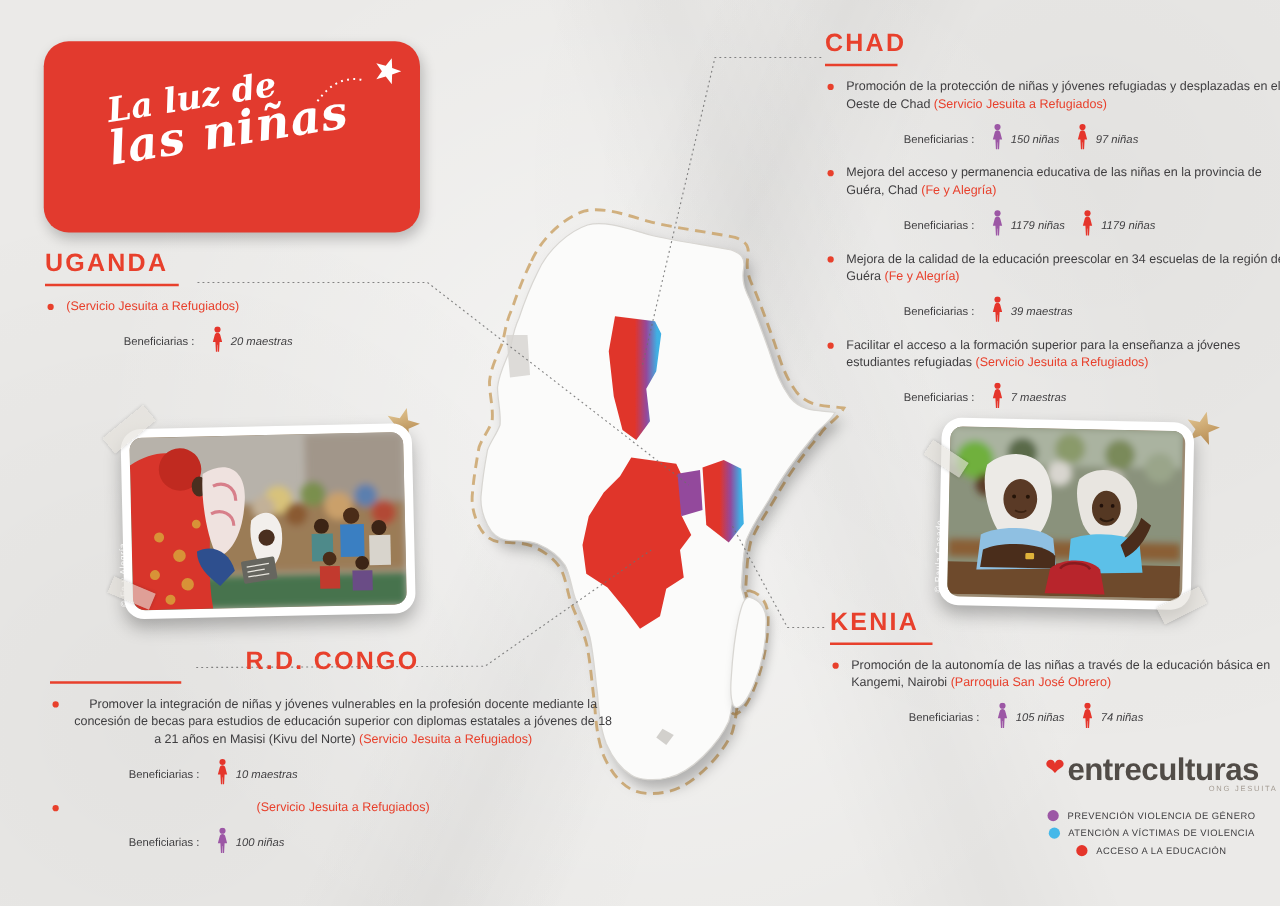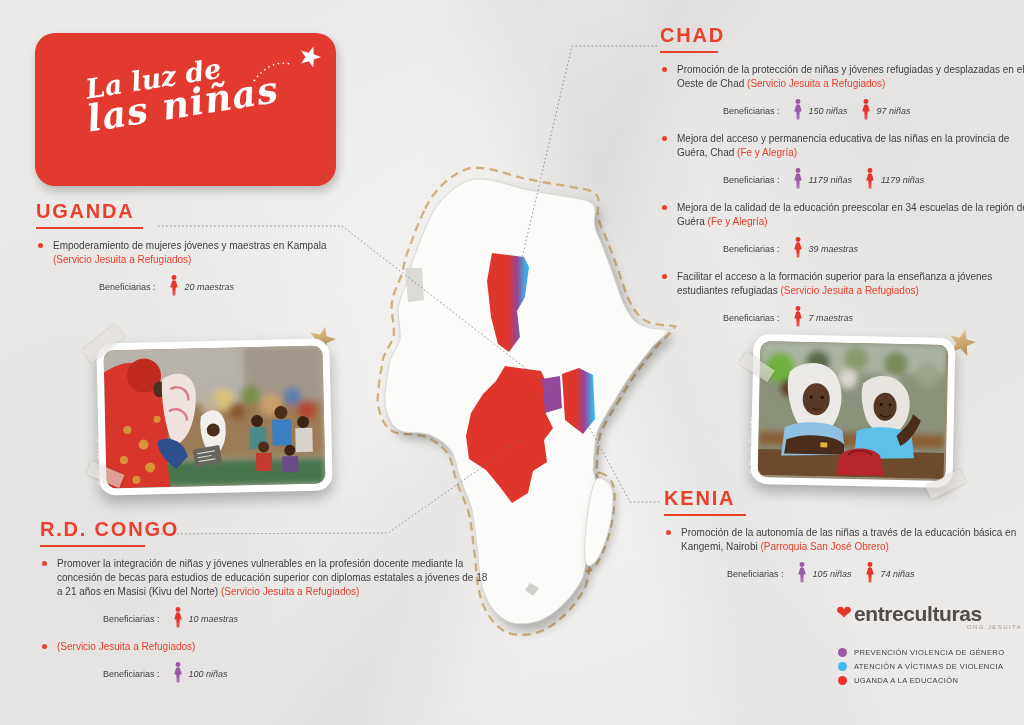--- a/index.html
+++ b/index.html
@@ -62,21 +62,21 @@
   .wicon.purple path,.wicon.purple circle{fill:#9c57a5;}
   .wicon.red path,.wicon.red circle{fill:#e5352b;}
   .count{font-size:9px;color:#3f3e40;font-style:italic;}
 
   #sec-uganda{left:36px;top:200px;width:390px;}
   #sec-uganda .rule{width:107px;}
   #sec-chad{left:660px;top:24px;width:368px;}
   #sec-chad .rule{width:58px;}
   #sec-kenia{left:664px;top:487px;width:362px;}
   #sec-kenia .rule{width:82px;}
-  #sec-congo{left:40px;top:518px;width:452px;}
+  #sec-congo{left:40px;top:518px;width:452px;text-align:center;}
   #sec-congo .rule{width:105px;}
 
   
   .photo{
     position:absolute;z-index:3;background:#fff;border-radius:16px;padding:7px;
     box-shadow:0 7px 14px rgba(0,0,0,.28);
   }
   .photo .scene{width:100%;height:100%;border-radius:10px;overflow:hidden;position:relative;background:#9b8a72;}
   .photo .scene svg{display:block;}
   #photo-left{left:98px;top:341px;width:219px;height:138px;transform:rotate(-1.3deg);}
@@ -87,24 +87,24 @@
   }
   .tape{
     position:absolute;background:rgba(228,225,218,.62);
     box-shadow:0 0 3px rgba(0,0,0,.18);z-index:2;
   }
 
   
   .brand{position:absolute;left:836px;top:602px;width:190px;z-index:2;}
   .brand-row{display:flex;align-items:center;gap:2px;}
   .heart{color:#e5352b;font-size:19px;line-height:1;transform:translateY(-2px);}
-  .brand-name{font-size:21px;font-weight:700;color:#514c47;letter-spacing:-.4px;}
+  .brand-name{font-size:25px;font-weight:700;color:#514c47;letter-spacing:-.4px;}
   .tagline{font-size:6px;color:#a49c93;letter-spacing:1.4px;text-align:right;margin-top:-2px;padding-right:4px;}
   .legend{position:absolute;left:838px;top:648px;z-index:2;}
-  .lrow{display:flex;align-items:center;gap:7px;margin-bottom:5px;}
+  .lrow{display:flex;align-items:center;gap:7px;margin-bottom:5px;justify-content:center;}
   .dot{width:9px;height:9px;border-radius:50%;flex:none;}
   .dot-purple{background:#9c57a5;}
   .dot-blue{background:#45b8e9;}
   .dot-red{background:#e5352b;}
   .llabel{font-size:7.5px;letter-spacing:.4px;color:#3f3e40;}
 </style>
 </head>
 <body>
 
 <div class="paper"></div>
@@ -180,21 +180,20 @@
       <path d="M0,-11 L2.7,-3.7 L10.5,-3.4 L4.3,1.3 L6.5,8.9 L0,4.4 L-6.5,8.9 L-4.3,1.3 L-10.5,-3.4 L-2.7,-3.7 Z" fill="#ffffff"></path>
     </g>
   </svg>
 </div>
 
 <div class="sec" id="sec-uganda">
   <h2>UGANDA</h2>
   <div class="rule"></div>
   <ul class="bullets">
     <li>
-      <span>Empoderamiento de mujeres jóvenes y maestras en Kampala</span>
       <span class="org block">(Servicio Jesuita a Refugiados)</span>
       <div class="bene">
         <span class="blabel">Beneficiarias :</span>
         <span class="pair">
           <svg class="wicon red" viewBox="0 0 20 40">
               <circle cx="10" cy="4.3" r="4.1"></circle>
               <path d="M10,8.8 c2.2,0 3.3,1.4 3.9,3.6 l2.3,8.6 h-3.4 l-0.7,13 h-1.7 l-0.2,-9.2 h-0.4 l-0.2,9.2 h-1.7 l-0.7,-13 h-3.4 l2.3,-8.6 c0.6,-2.2 1.7,-3.6 3.9,-3.6 z"></path>
             </svg>
           <span class="count">20 maestras</span>
         </span>
@@ -466,15 +465,15 @@
   <div class="lrow">
     <span class="dot dot-purple"></span>
     <span class="llabel">PREVENCIÓN VIOLENCIA DE GÉNERO</span>
   </div>
   <div class="lrow">
     <span class="dot dot-blue"></span>
     <span class="llabel">ATENCIÓN A VÍCTIMAS DE VIOLENCIA</span>
   </div>
   <div class="lrow">
     <span class="dot dot-red"></span>
-    <span class="llabel">UGANDA A LA EDUCACIÓN</span>
+    <span class="llabel">ACCESO A LA EDUCACIÓN</span>
   </div>
 </div>
 
 </body></html>

